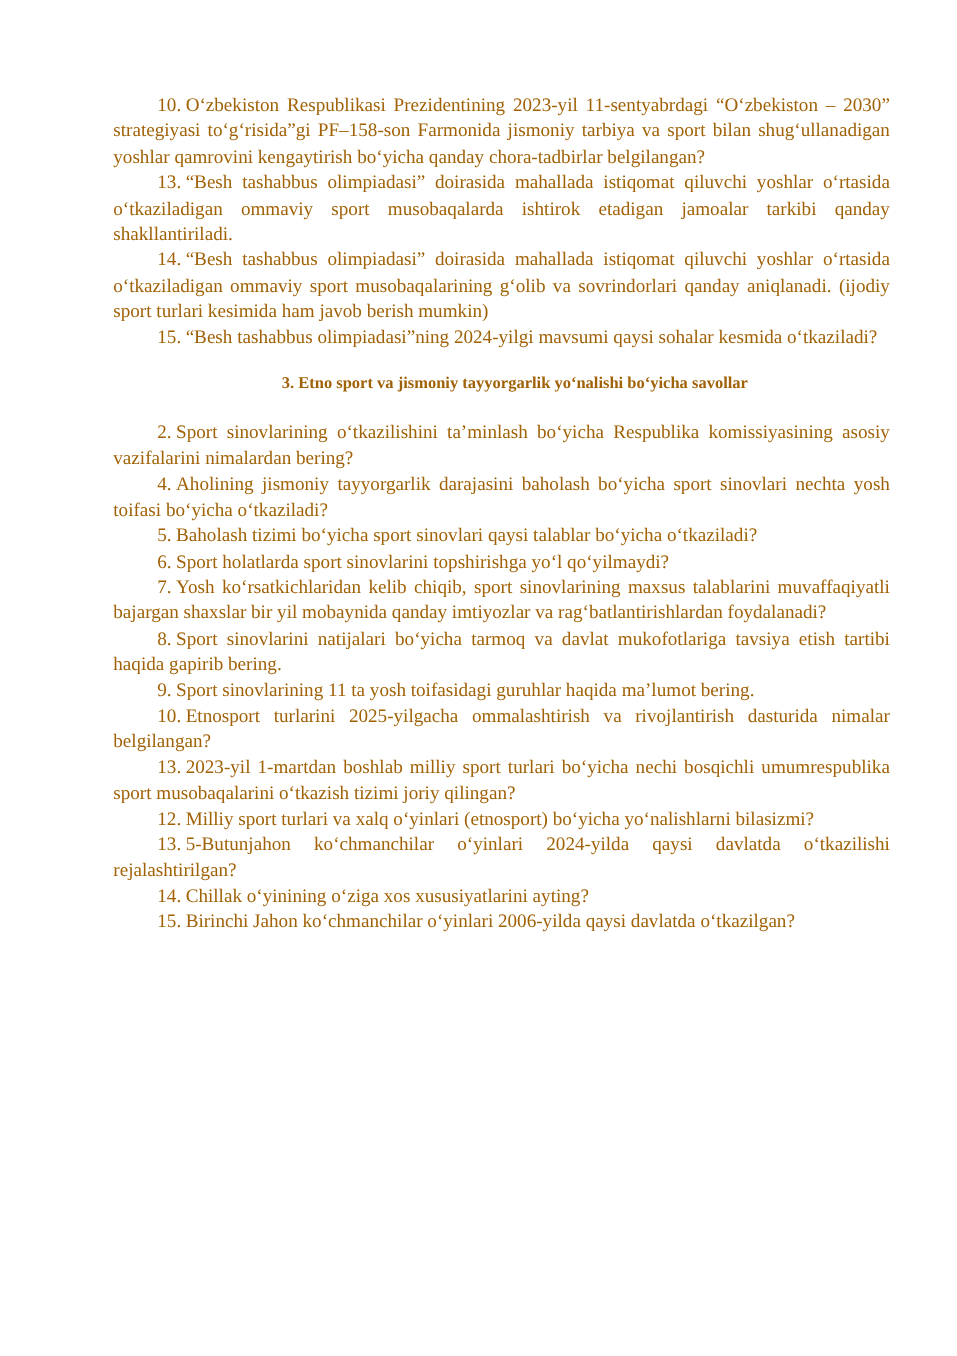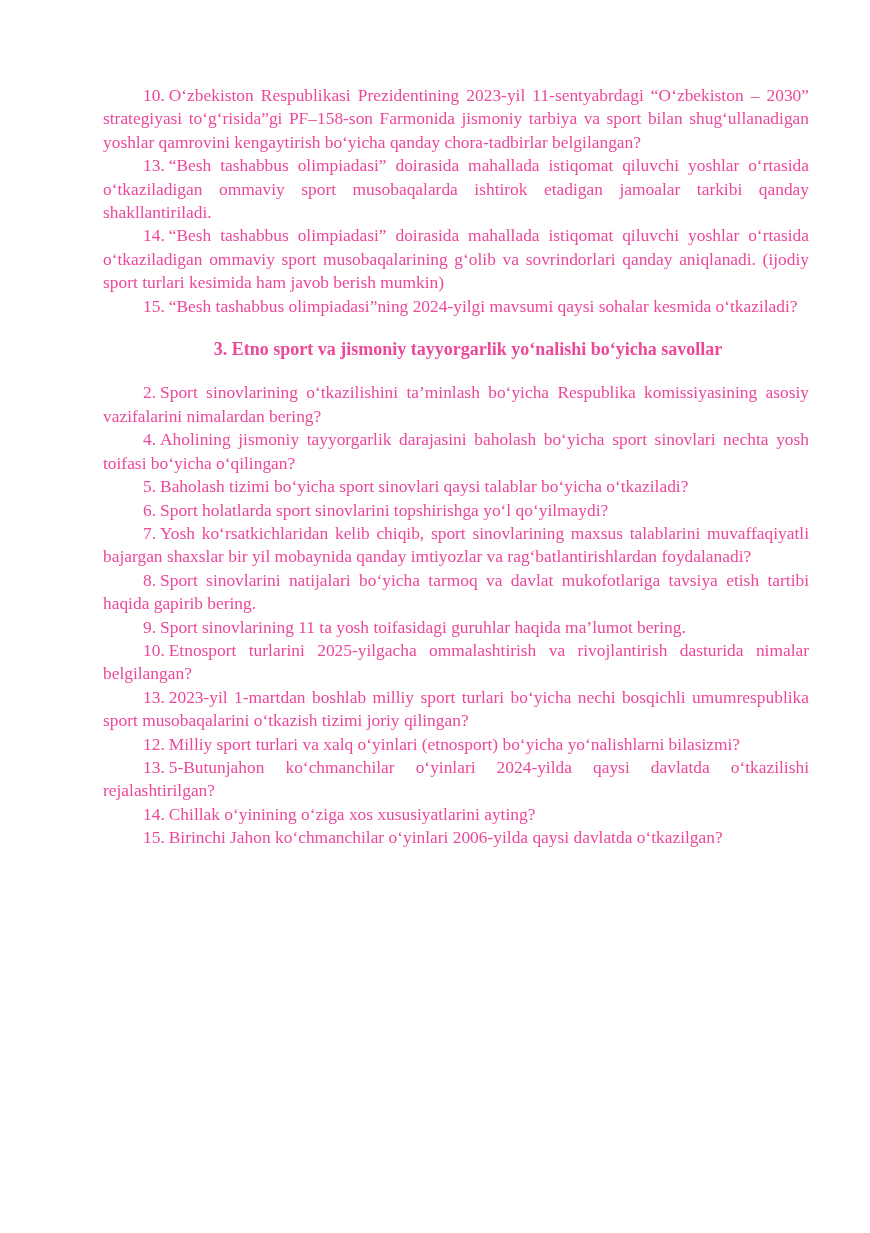--- a/index.html
+++ b/index.html
@@ -14,57 +14,57 @@
       position: relative;
     }
     .page {
       position: absolute;
       left: 103px;
       top: 84px;
       width: 706px;
       font-family: "Liberation Serif", serif;
       font-size: 17.4px;
       line-height: 23.4px;
-      color: #ec4899;
+      color: #a16207;
     }
     .para {
       margin: 0;
       text-align: justify;
       text-indent: 40px;
       hyphens: none;
     }
     .num {
       margin-right: 4px;
     }
     .heading {
       margin: 20px 0 20px 0;
       text-align: center;
       font-weight: bold;
-      font-size: 18px;
+      font-size: 15px;
       line-height: 23.4px;
       padding-left: 24px;
     }
   </style>
 </head>
 <body>
 
 <div class="page">
 
   <div>
     <p class="para"><span class="num">10.</span><span>O‘zbekiston Respublikasi Prezidentining 2023-yil 11-sentyabrdagi “O‘zbekiston – 2030” strategiyasi to‘g‘risida”gi PF–158-son Farmonida jismoniy tarbiya va sport bilan shug‘ullanadigan yoshlar qamrovini kengaytirish bo‘yicha qanday chora-tadbirlar belgilangan?</span></p>
     <p class="para"><span class="num">13.</span><span>“Besh tashabbus olimpiadasi” doirasida mahallada istiqomat qiluvchi yoshlar o‘rtasida o‘tkaziladigan ommaviy sport musobaqalarda ishtirok etadigan jamoalar tarkibi qanday shakllantiriladi.</span></p>
     <p class="para"><span class="num">14.</span><span>“Besh tashabbus olimpiadasi” doirasida mahallada istiqomat qiluvchi yoshlar o‘rtasida o‘tkaziladigan ommaviy sport musobaqalarining g‘olib va sovrindorlari qanday aniqlanadi. (ijodiy sport turlari kesimida ham javob berish mumkin)</span></p>
     <p class="para"><span class="num">15.</span><span>“Besh tashabbus olimpiadasi”ning 2024-yilgi mavsumi qaysi sohalar kesmida o‘tkaziladi?</span></p>
   </div>
 
   <h2 class="heading">3. Etno sport va jismoniy tayyorgarlik yo‘nalishi bo‘yicha savollar</h2>
 
   <div>
     <p class="para"><span class="num">2.</span><span>Sport sinovlarining o‘tkazilishini ta’minlash bo‘yicha Respublika komissiyasining asosiy vazifalarini nimalardan bering?</span></p>
-    <p class="para"><span class="num">4.</span><span>Aholining jismoniy tayyorgarlik darajasini baholash bo‘yicha sport sinovlari nechta yosh toifasi bo‘yicha o‘qilingan?</span></p>
+    <p class="para"><span class="num">4.</span><span>Aholining jismoniy tayyorgarlik darajasini baholash bo‘yicha sport sinovlari nechta yosh toifasi bo‘yicha o‘tkaziladi?</span></p>
     <p class="para"><span class="num">5.</span><span>Baholash tizimi bo‘yicha sport sinovlari qaysi talablar bo‘yicha o‘tkaziladi?</span></p>
     <p class="para"><span class="num">6.</span><span>Sport holatlarda sport sinovlarini topshirishga yo‘l qo‘yilmaydi?</span></p>
     <p class="para"><span class="num">7.</span><span>Yosh ko‘rsatkichlaridan kelib chiqib, sport sinovlarining maxsus talablarini muvaffaqiyatli bajargan shaxslar bir yil mobaynida qanday imtiyozlar va rag‘batlantirishlardan foydalanadi?</span></p>
     <p class="para"><span class="num">8.</span><span>Sport sinovlarini natijalari bo‘yicha tarmoq va davlat mukofotlariga tavsiya etish tartibi haqida gapirib bering.</span></p>
     <p class="para"><span class="num">9.</span><span>Sport sinovlarining 11 ta yosh toifasidagi guruhlar haqida ma’lumot bering.</span></p>
     <p class="para"><span class="num">10.</span><span>Etnosport turlarini 2025-yilgacha ommalashtirish va rivojlantirish dasturida nimalar belgilangan?</span></p>
     <p class="para"><span class="num">13.</span><span>2023-yil 1-martdan boshlab milliy sport turlari bo‘yicha nechi bosqichli umumrespublika sport musobaqalarini o‘tkazish tizimi joriy qilingan?</span></p>
     <p class="para"><span class="num">12.</span><span>Milliy sport turlari va xalq o‘yinlari (etnosport) bo‘yicha yo‘nalishlarni bilasizmi?</span></p>
     <p class="para"><span class="num">13.</span><span>5-Butunjahon ko‘chmanchilar o‘yinlari 2024-yilda qaysi davlatda o‘tkazilishi rejalashtirilgan?</span></p>
     <p class="para"><span class="num">14.</span><span>Chillak o‘yinining o‘ziga xos xususiyatlarini ayting?</span></p>

